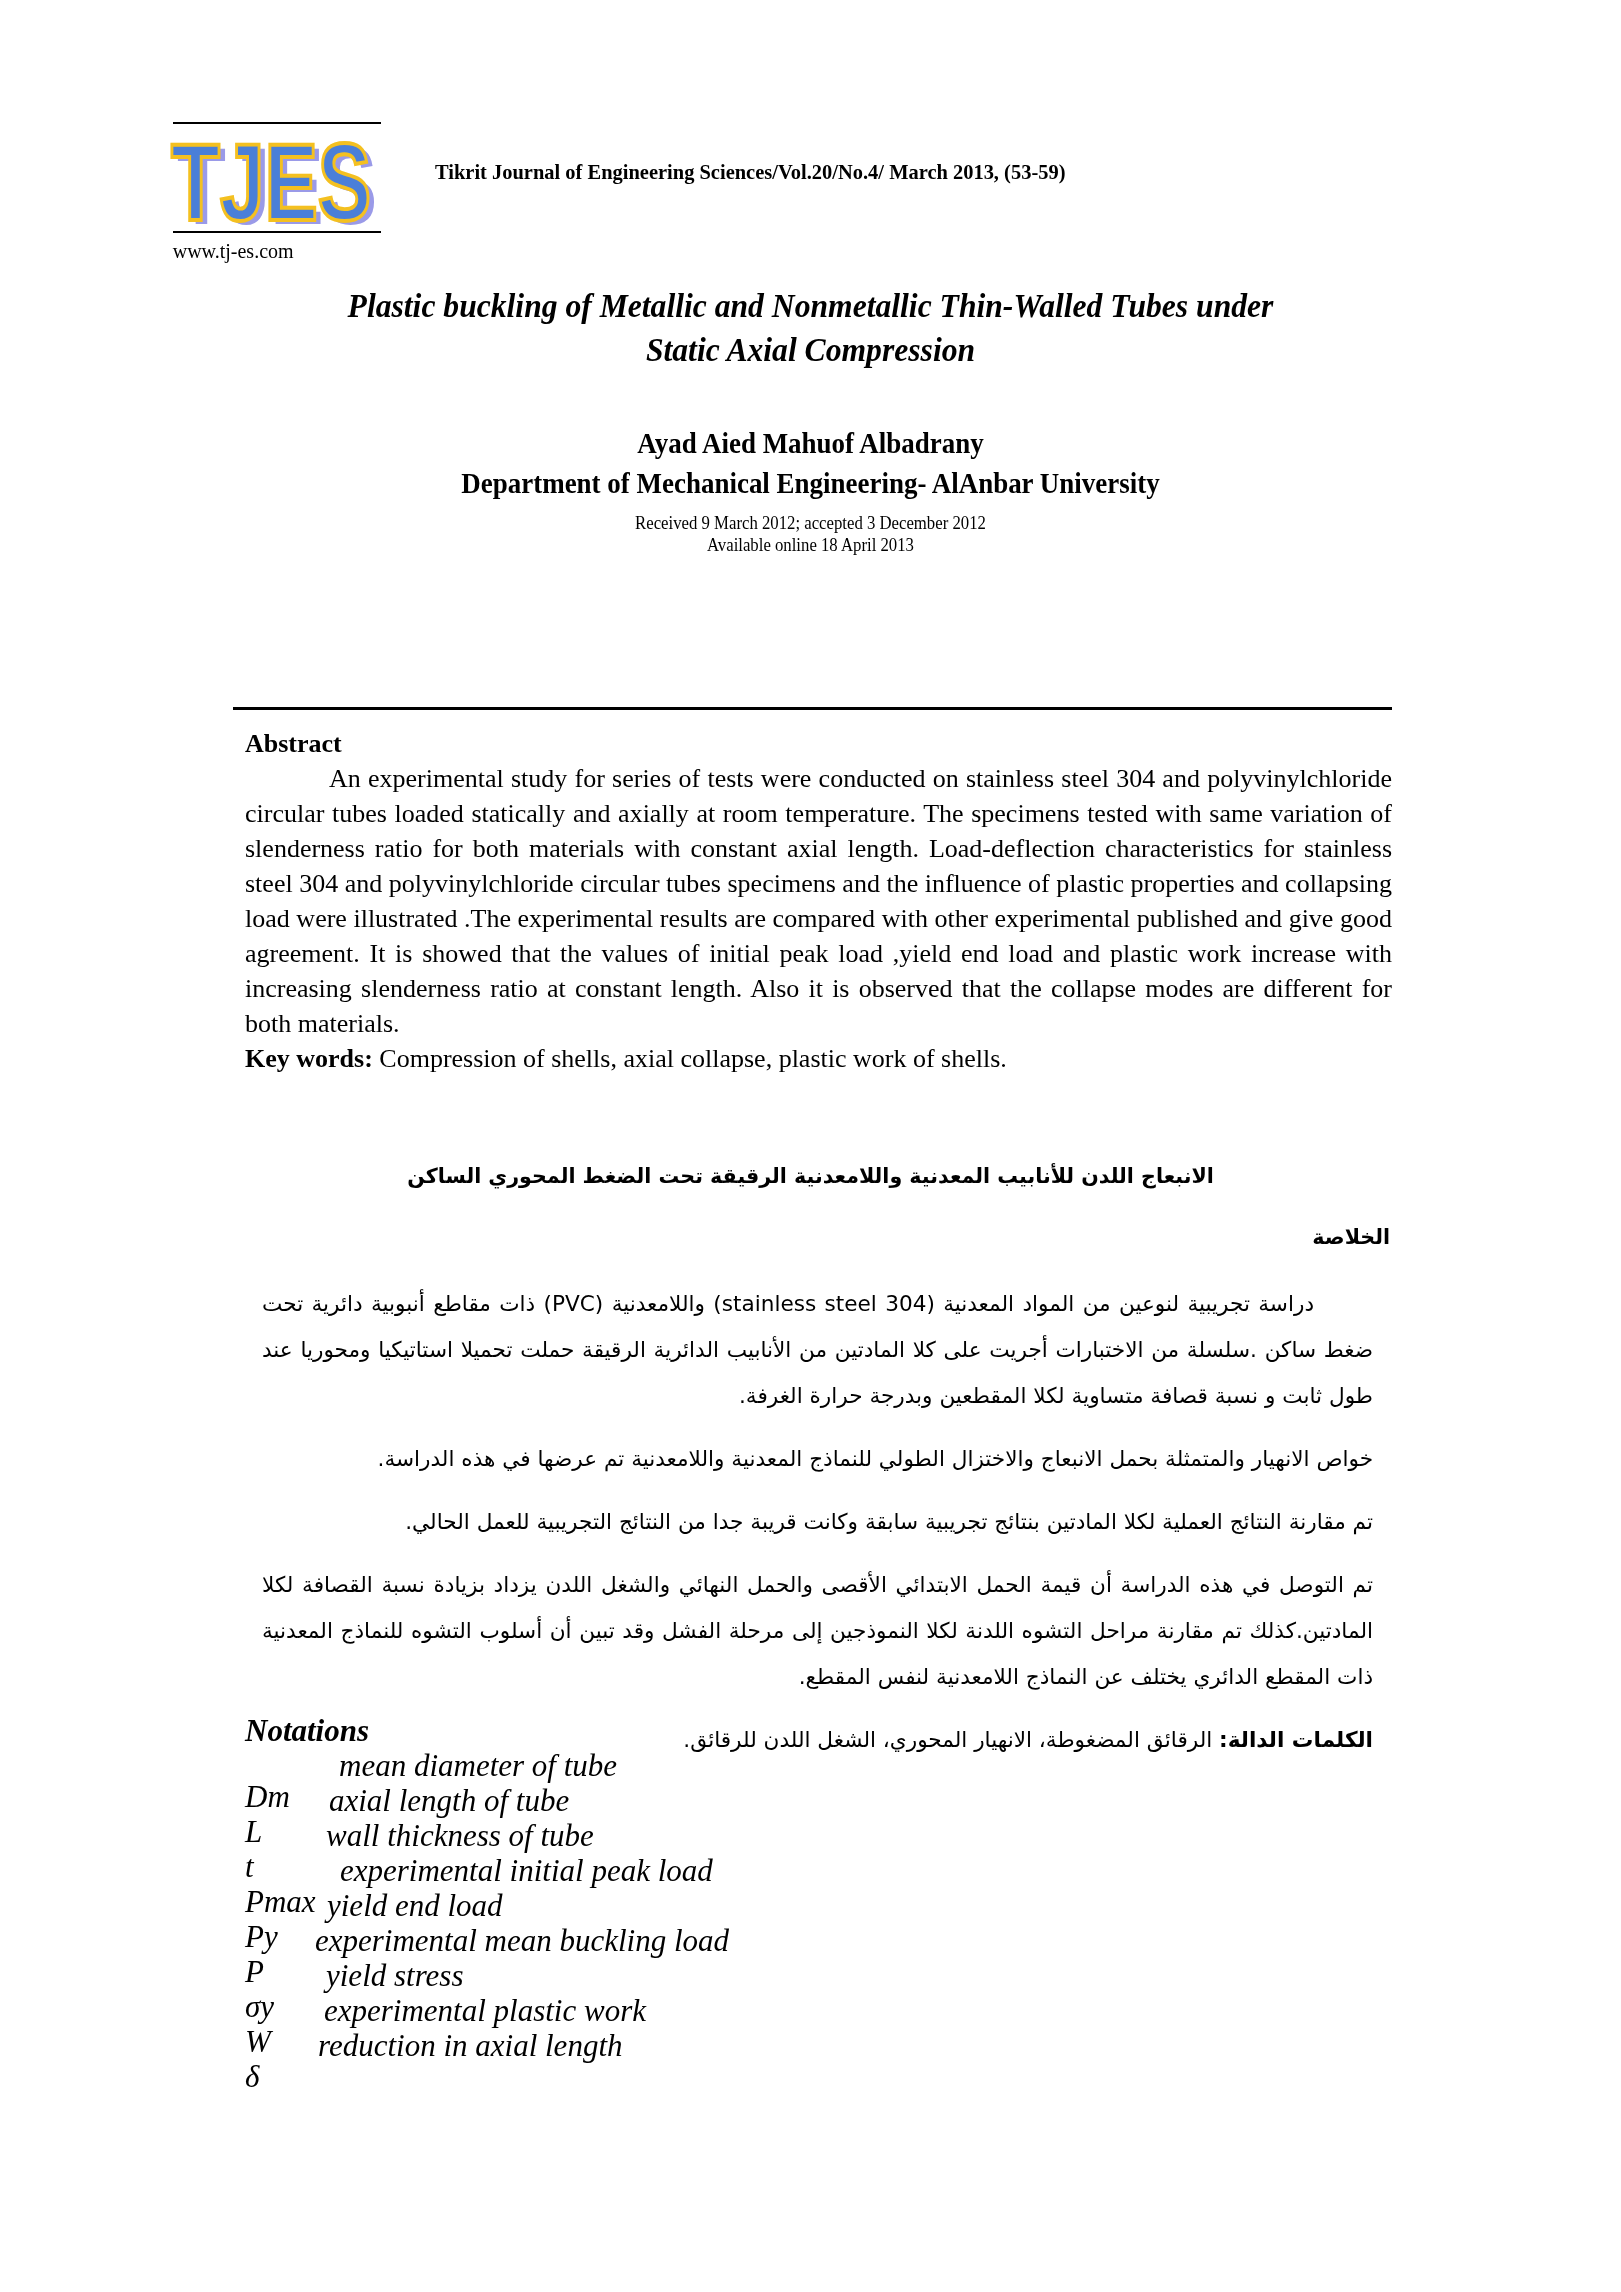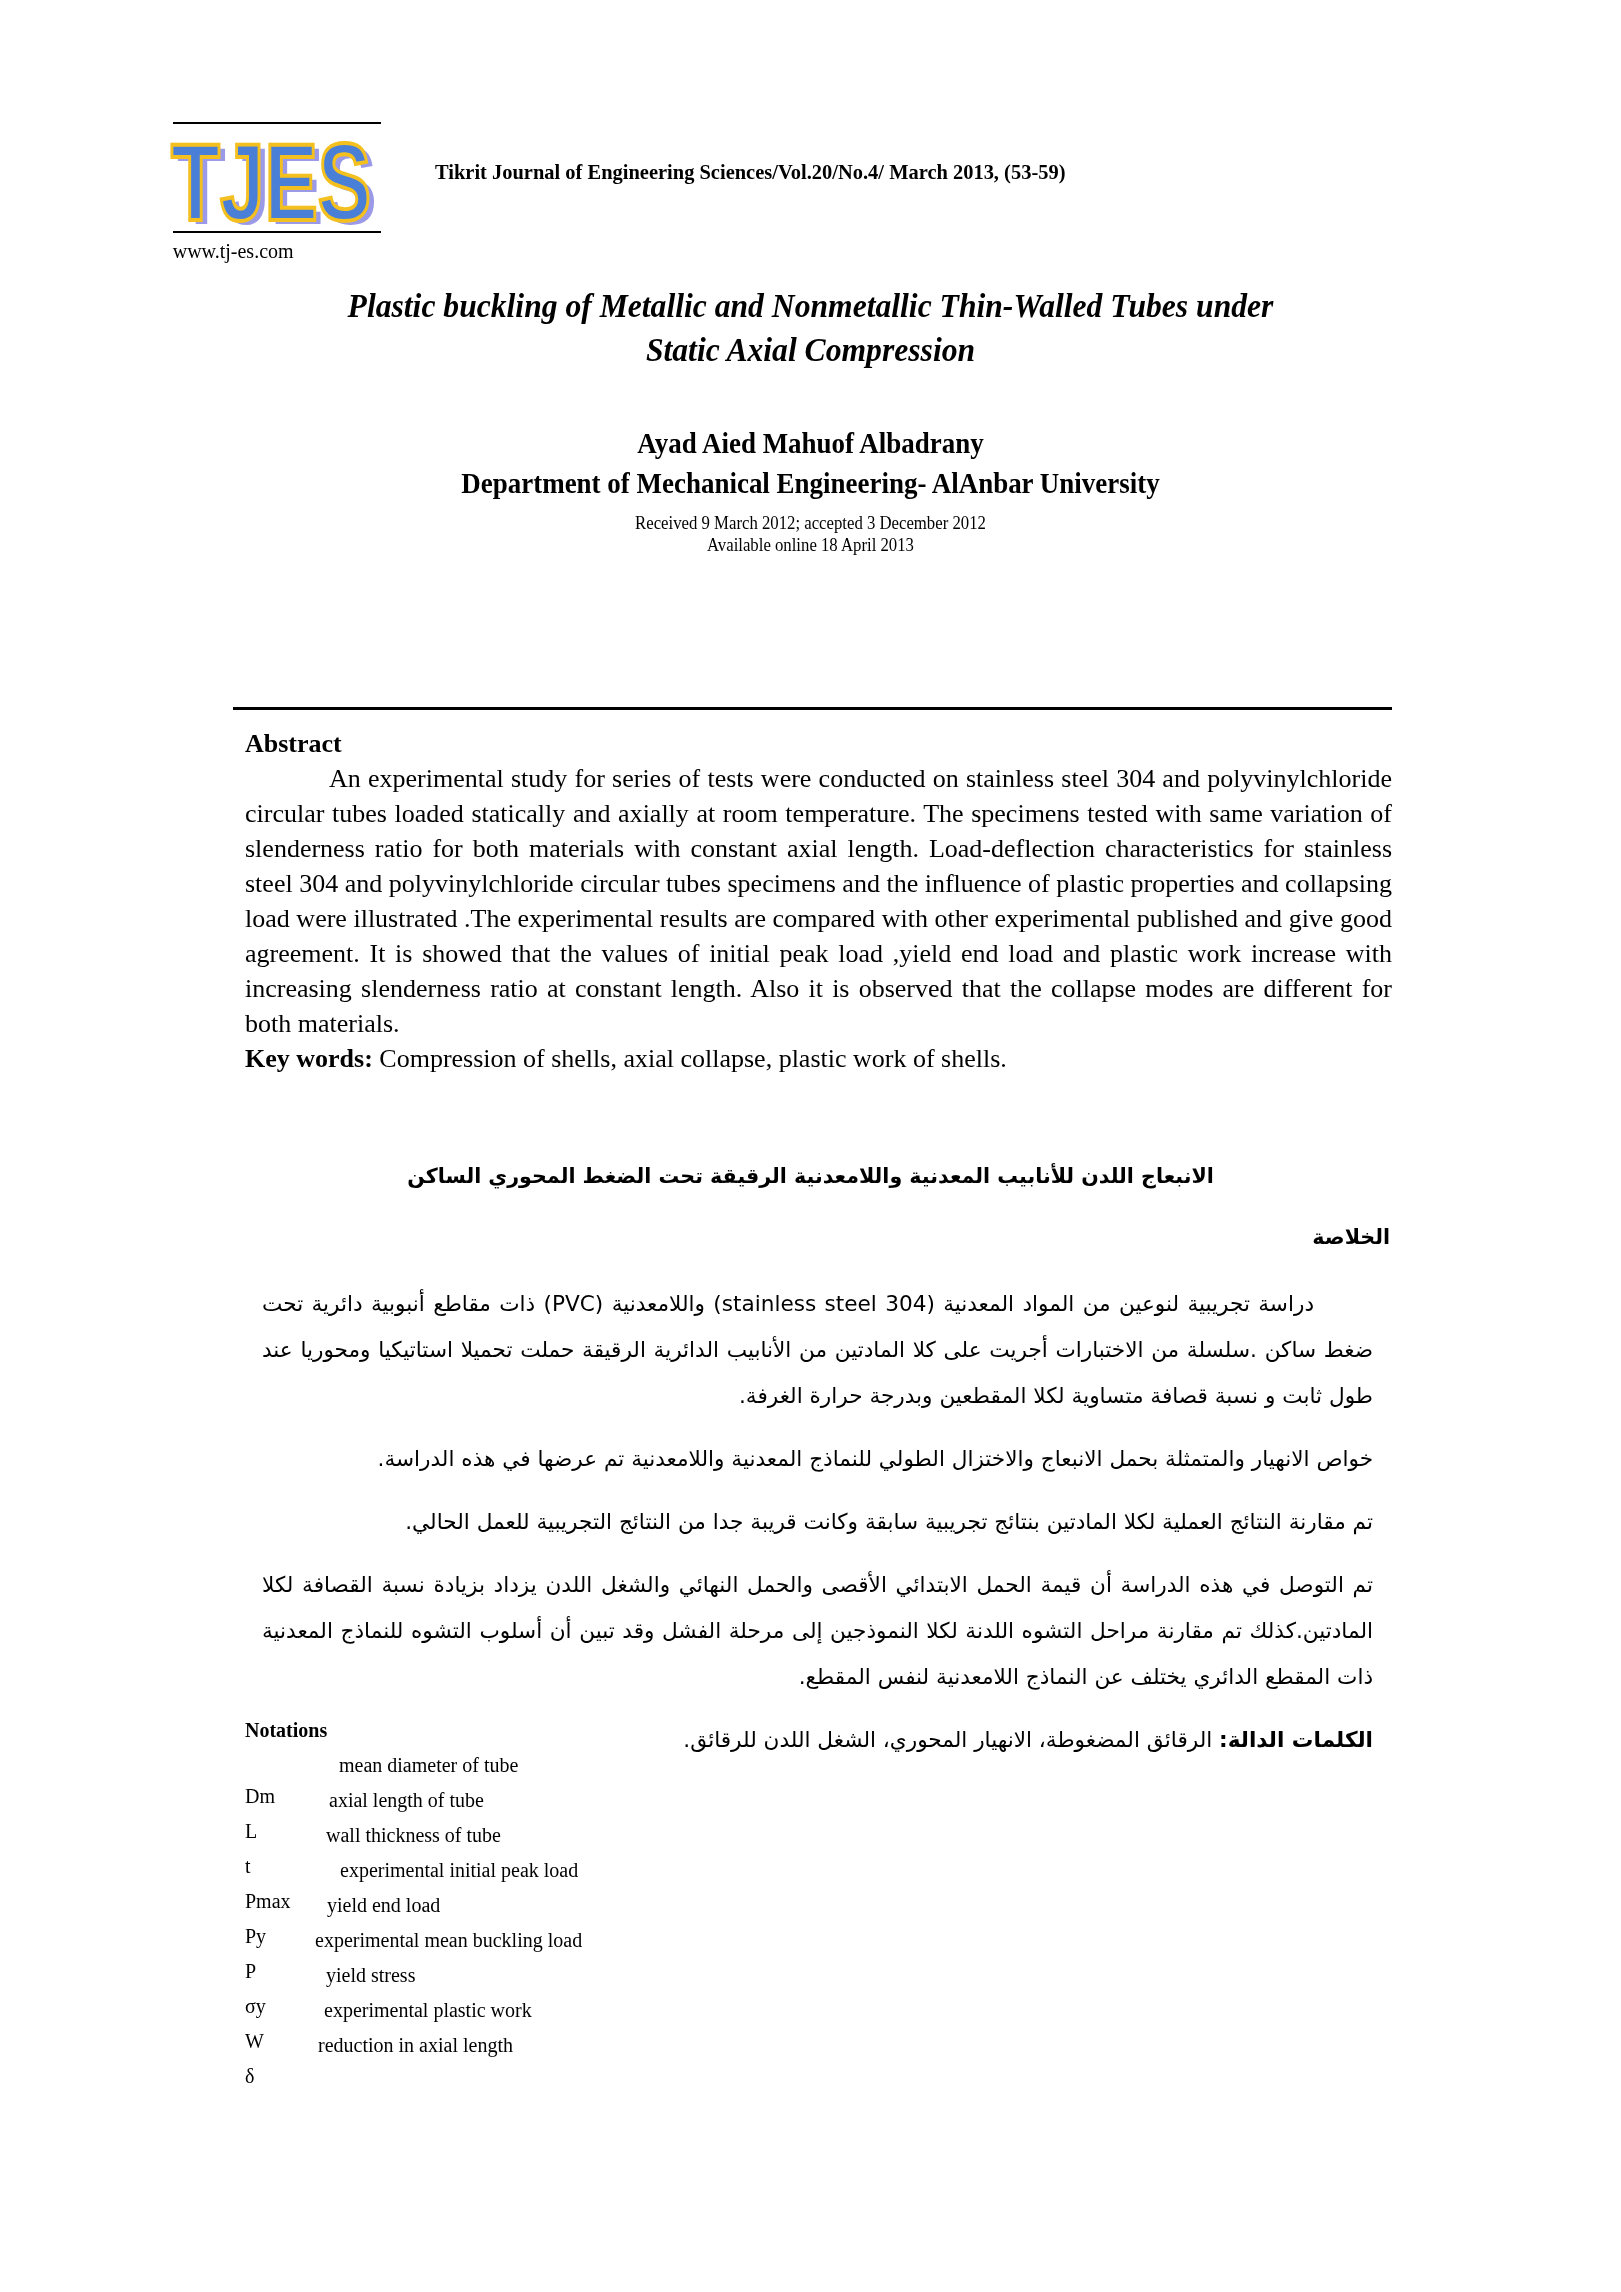--- a/index.html
+++ b/index.html
@@ -41,21 +41,21 @@
   .arabic { direction: rtl; font-family: "DejaVu Sans", "Liberation Sans", sans-serif; }
   .ar-title { position: absolute; left: 232px; width: 1157px; top: 1164px; text-align: center;
               font-size: 20.6px; font-weight: bold; }
   .ar-heading { position: absolute; right: 231px; top: 1225px; font-size: 20.6px; font-weight: bold; }
   .ar-body { position: absolute; left: 245px; width: 1145px; top: 1264px; font-size: 21.6px;
              line-height: 46px; text-align: justify; }
   .ar-body p { margin: 17px; }
   .ar-body p.first { text-indent: 59px; }
   .ar-body .kw b { font-weight: bold; }
 
-  .notations { position: absolute; left: 245px; top: 1713px; font-size: 20px; line-height: 35px; }
+  .notations { position: absolute; left: 245px; top: 1713px; font-size: 31px; line-height: 35px; font-style: italic; }
   .notations .heading { font-weight: bold; }
   .notations .row { position: relative; height: 35px; white-space: nowrap; }
   .notations .sym { position: absolute; left: 0; margin-top: 31px; }
   .notations .def { position: absolute; }
 </style>
 </head>
 <body>
 
 <div class="logo">
   <div class="rule top"></div>

